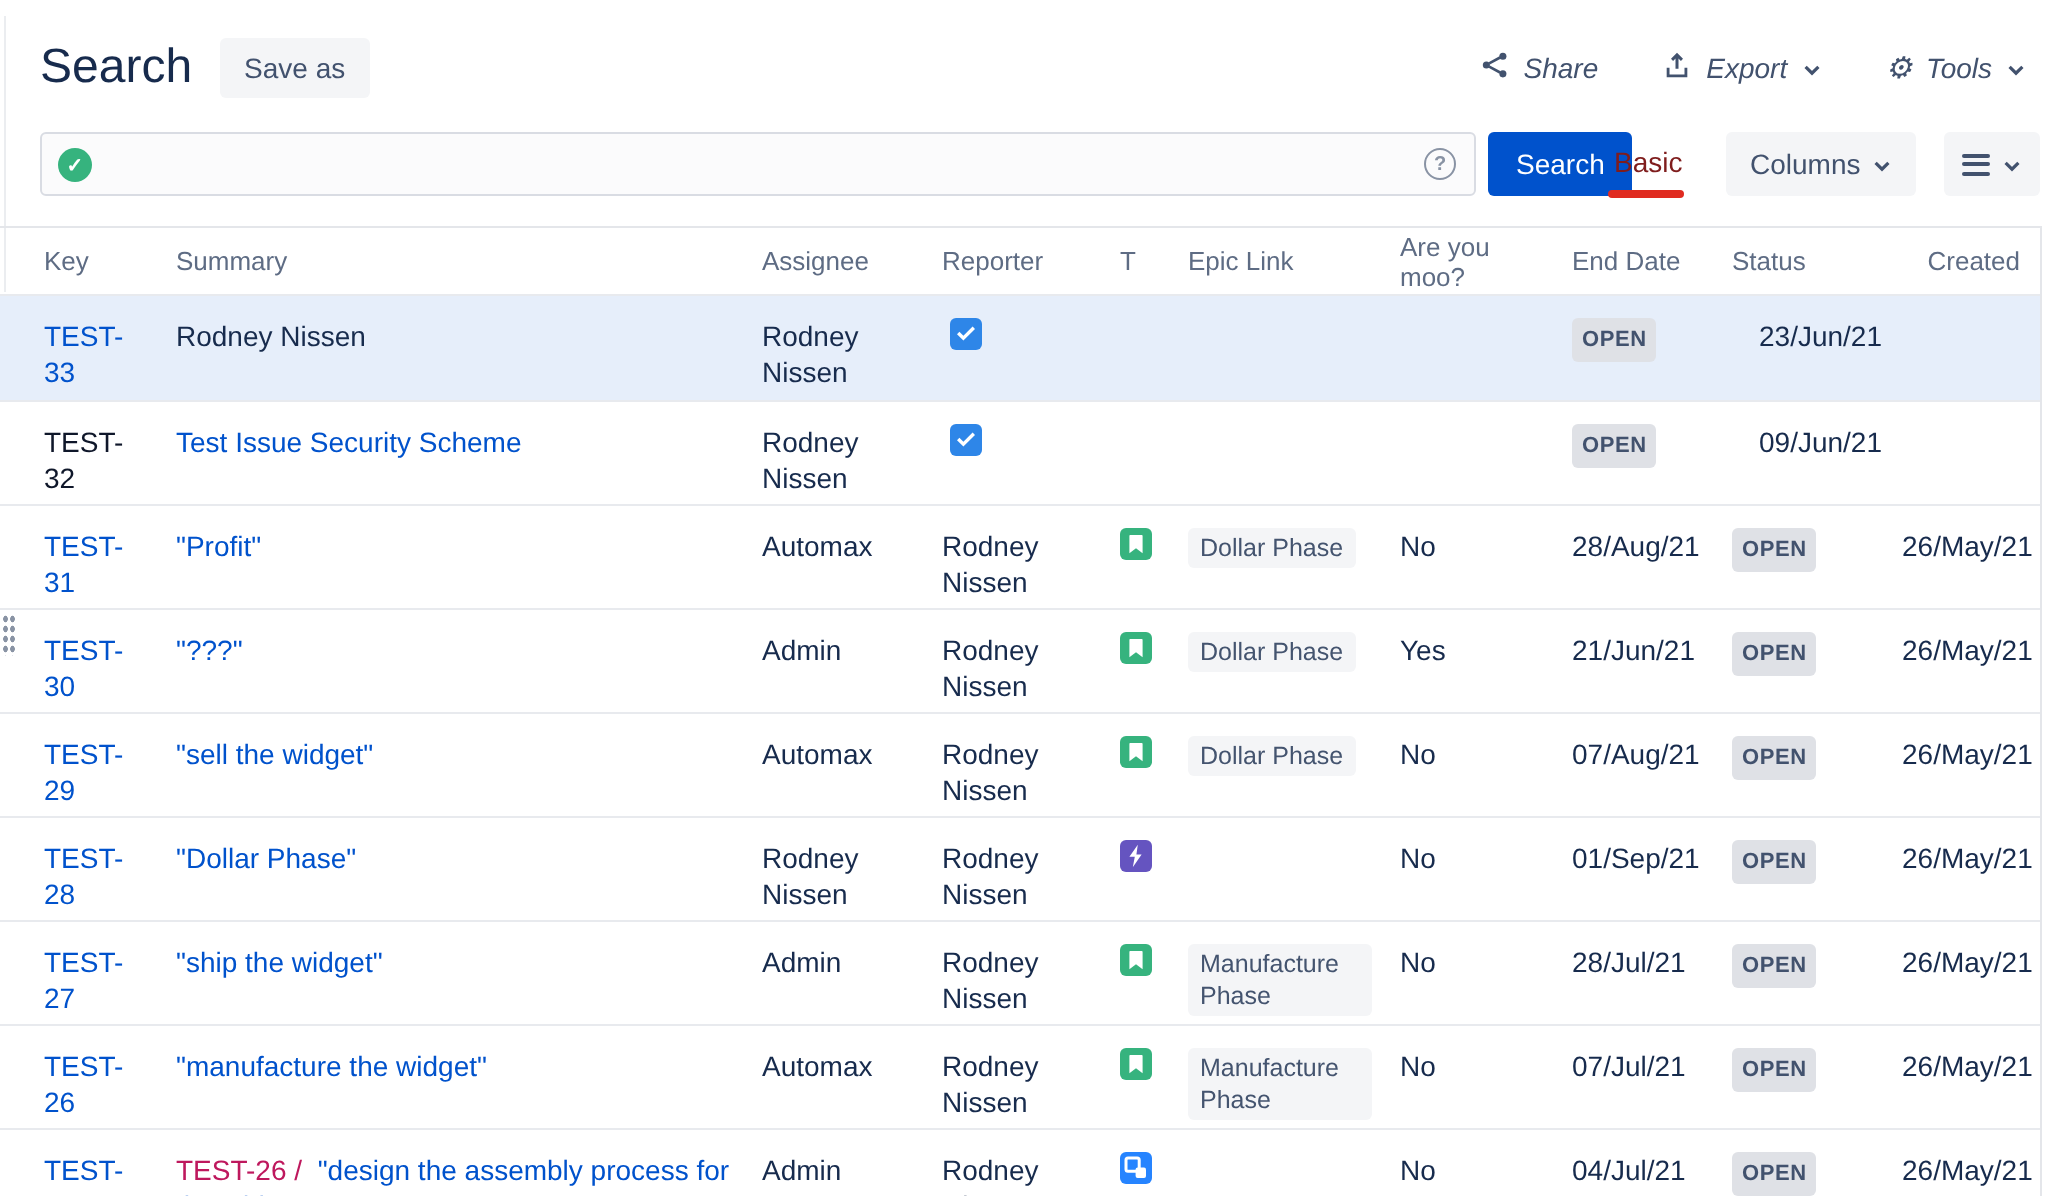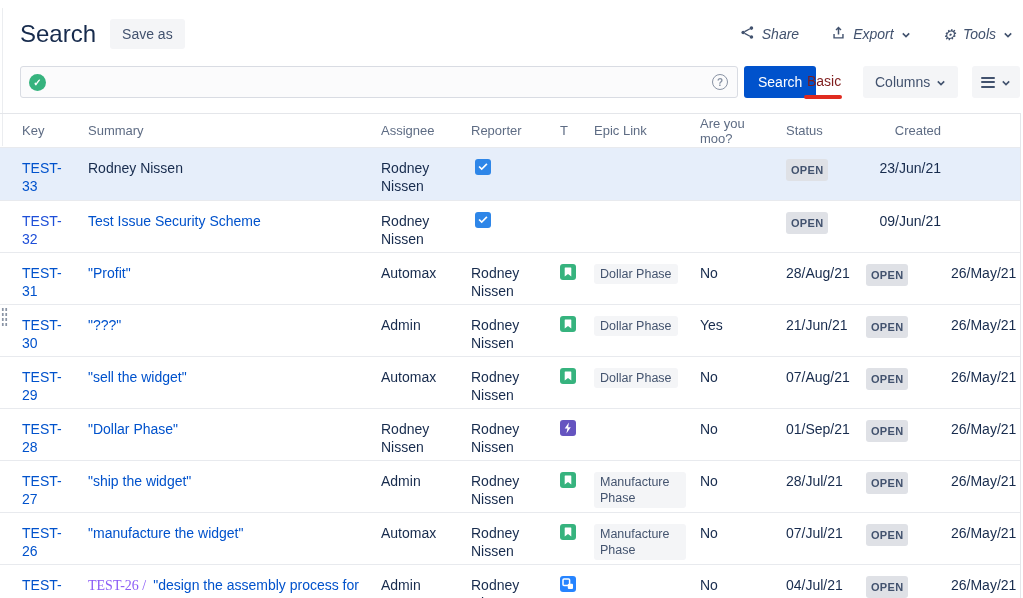--- a/index.html
+++ b/index.html
@@ -60,21 +60,21 @@
   .thead .hcell{display:flex;align-items:center;padding-right:12px;cursor:pointer;}
   .hcell.c-key{padding-left:22px;}
   .hcell.c-type{padding-left:4px;}
   .hcell.c-created{justify-content:flex-end;padding-right:10px;}
 
   .trow{border-top:1px solid #e8eaee;min-height:46.5px;box-sizing:border-box;cursor:pointer;}
   .trow.selected{min-height:53px;background:#e6eefa;}
   .cell{padding:11px 14px 4px 0;font-size:14px;line-height:18px;color:#172b4d;box-sizing:border-box;}
   .cell.c-key{padding-left:22px;}
   .cell a{color:#0052cc;text-decoration:none;}
-  .sum-prefix{color:#8b5cf6;font-family:Liberation Serif, serif;}
+  .sum-prefix{color:#be185d;}
   .cell.italic{font-style:italic;}
   .cell.c-type{padding-left:4px;padding-right:0;}
   .type-icon{width:16px;height:16px;border-radius:3px;display:inline-flex;align-items:center;justify-content:center;}
   .chip{
     display:inline-block;background:#f4f5f7;color:#44546f;font-size:12.5px;line-height:16px;
     padding:2px 6px;border-radius:3px;max-width:84px;
   }
   .badge{
     display:inline-block;background:#dfe1e6;color:#42526e;font-size:11px;font-weight:bold;
     letter-spacing:.3px;padding:2px 5px;border-radius:3px;
@@ -170,41 +170,42 @@
 
 <div class="issue-table">
   <div class="grid thead">
     <div class="hcell c-key">Key</div>
     <div class="hcell">Summary</div>
     <div class="hcell">Assignee</div>
     <div class="hcell">Reporter</div>
     <div class="hcell c-type">T</div>
     <div class="hcell">Epic Link</div>
     <div class="hcell">Are you moo?</div>
+    <div class="hcell">End Date</div>
     <div class="hcell">Status</div>
     <div class="hcell c-created">Created</div>
   </div>
   <div id="tbody">
       <div class="grid trow selected" style="background: rgb(230, 238, 250);">
     <div class="cell c-key"><a style="color: rgb(0, 82, 204);">TEST-33</a></div>
     <div class="cell c-assignee">Rodney Nissen</div>
     <div class="cell c-reporter">Rodney Nissen</div>
     <div class="cell c-type"><span class="type-icon" style="background: rgb(46, 134, 232);">
             <svg width="16" height="16" viewBox="0 0 16 16">
               <path d="M6.7 11.3 3.5 8.1l1.2-1.2 2 2 4.6-4.6 1.2 1.2z" fill="#fff"></path>
             </svg>
           </span></div>
     <div class="cell c-epic"></div>
     <div class="cell c-moo"></div>
     <div class="cell c-end"></div>
     <div class="cell c-status"><span class="badge" style="background: rgb(223, 225, 230); color: rgb(66, 82, 110);">OPEN</span></div>
     <div class="cell c-created">23/Jun/21</div>
   </div>
       <div class="grid trow">
-    <div class="cell c-key"><a style="color: #1d4ed8;">TEST-32</a></div>
+    <div class="cell c-key"><a style="color: #0f172a;">TEST-32</a></div>
     <div class="cell c-summary"><a style="color: rgb(0, 82, 204);">Test Issue Security Scheme</a></div>
     <div class="cell c-reporter">Rodney Nissen</div>
     <div class="cell c-type"><span class="type-icon" style="background: rgb(46, 134, 232);">
             <svg width="16" height="16" viewBox="0 0 16 16">
               <path d="M6.7 11.3 3.5 8.1l1.2-1.2 2 2 4.6-4.6 1.2 1.2z" fill="#fff"></path>
             </svg>
           </span></div>
     <div class="cell c-epic"></div>
     <div class="cell c-moo"></div>
     <div class="cell c-end"></div>

